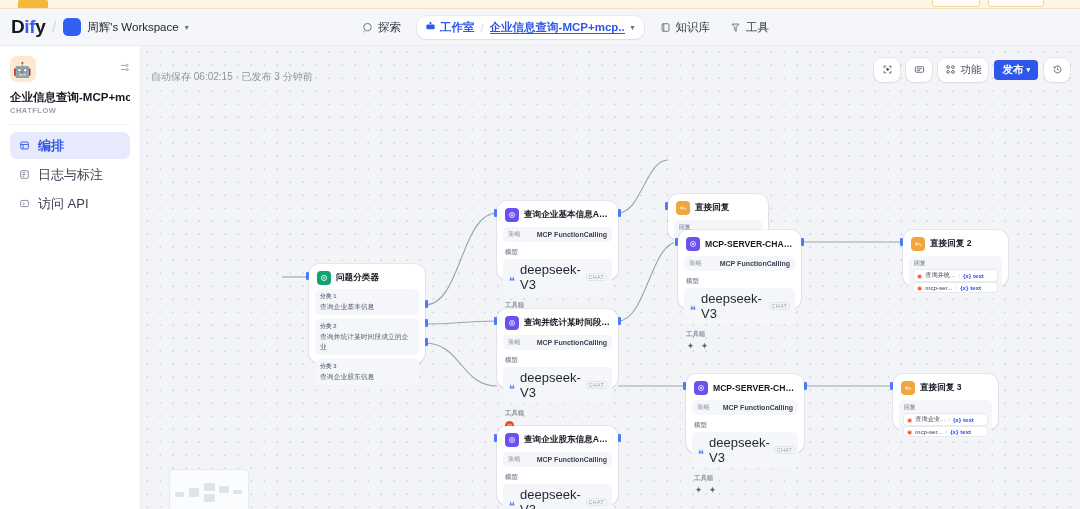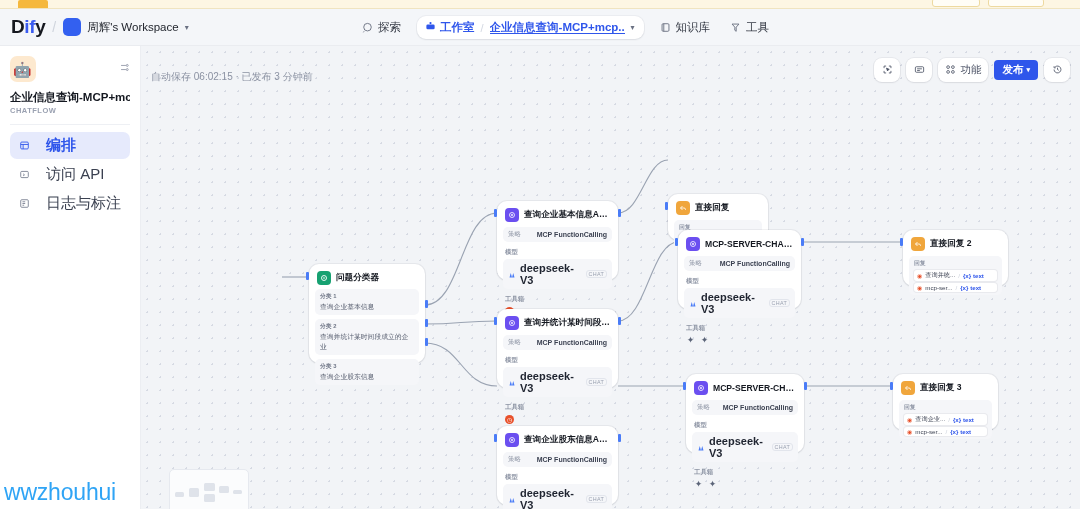--- a/index.html
+++ b/index.html
@@ -107,23 +107,23 @@
   .sb-title {
     margin-top: 8px; font-size: 11.5px; font-weight: 700; color: #141820;
     line-height: 1.25; white-space: nowrap; overflow: hidden;
   }
   .sb-sub {
     margin-top: 2px; font-size: 7.5px; letter-spacing: .5px;
     color: #9aa1b1; font-weight: 600;
   }
   .sb-div { margin: 9px 0 7px 0; height: 1px; background: #eef0f4; }
   .sb-item {
-    display: flex; align-items: center; gap: 16px;
+    display: flex; align-items: center; gap: 8px;
     height: 27px; padding: 0 9px; border-radius: 7px;
-    font-size: 15px; color: #3a4050; cursor: pointer; margin-bottom: 2px;
+    font-size: 13px; color: #3a4050; cursor: pointer; margin-bottom: 2px;
   }
   .sb-item.active { background: #e6eafc; color: #2f56eb; font-weight: 600; }
   .sb-item .sic { display: flex; align-items: center; color: #7a8192; }
   .sb-item.active .sic { color: #2f56eb; }
 
   
   .canvas {
     position: absolute; left: 141px; top: 46px; width: 939px; height: 463px;
     background-color: #f2f4f7;
     background-image: radial-gradient(#d6dae3 1px, transparent 1px);
@@ -191,21 +191,21 @@
   .row-strategy {
     display: flex; align-items: center; justify-content: space-between;
     background: #f5f6f9; border-radius: 5px; padding: 3px 5px; margin-top: 5px;
   }
   .row-strategy .k { font-size: 6.4px; color: #8d94a4; }
   .row-strategy .v { font-size: 7px; color: #3c4252; font-weight: 600; }
   .row-model {
     display: flex; align-items: center; gap: 4px;
     background: #f5f6f9; border-radius: 5px; padding: 3px 5px;
   }
-  .model-name { font-size: 11px; font-weight: 700; color: #1f2430; }
+  .model-name { font-size: 13px; font-weight: 400; color: #1f2430; }
   .chat-tag {
     font-size: 5.4px; color: #9aa1b1; border: 1px solid #e2e5ec;
     border-radius: 3px; padding: 0 2px; letter-spacing: .3px;
   }
   .tool-row { display: flex; align-items: center; gap: 5px; margin: 3px 0 2px 2px; }
   .tool-dot {
     width: 9px; height: 9px; border-radius: 50%;
     display: flex; align-items: center; justify-content: center;
     font-size: 6px; color: #fff;
   }
@@ -350,35 +350,35 @@
           <rect x="2.5" y="3" width="11" height="10" rx="1.5"></rect>
             <path d="M2.5 6.5h11M6 6.5v6.5"></path>
         </svg>
       </span>
       <span>编排</span>
     </div>
 
     <div class="sb-item">
       <span class="sic">
         <svg width="11" height="11" viewBox="0 0 16 16" fill="none" stroke="currentColor" stroke-width="1.3">
+          <rect x="2.5" y="2.5" width="11" height="11" rx="1.5"></rect>
+            <path d="M5 5.5h4M5 8h4M5 10.5h2.5"></path>
+        </svg>
+      </span>
+      <span>日志与标注</span>
+    </div>
+
+    <div class="sb-item">
+      <span class="sic">
+        <svg width="11" height="11" viewBox="0 0 16 16" fill="none" stroke="currentColor" stroke-width="1.3">
           <rect x="2.5" y="3.5" width="11" height="9" rx="1.5"></rect>
             <path d="M6 7l2 1.5L6 10"></path>
         </svg>
       </span>
       <span>访问 API</span>
-    </div>
-
-    <div class="sb-item">
-      <span class="sic">
-        <svg width="11" height="11" viewBox="0 0 16 16" fill="none" stroke="currentColor" stroke-width="1.3">
-          <rect x="2.5" y="2.5" width="11" height="11" rx="1.5"></rect>
-            <path d="M5 5.5h4M5 8h4M5 10.5h2.5"></path>
-        </svg>
-      </span>
-      <span>日志与标注</span>
     </div>
 
   </div>
 
   <div class="canvas">
 
     <div class="canvas-topbar">
       <div class="autosave">自动保存 06:02:15 · 已发布 3 分钟前</div>
 
       <div class="toolbar">
@@ -734,14 +734,13 @@
     <div class="minimap">
       <div class="mm-blk" style="left:5px; top:22px; width:9px; height:5px;"></div>
       <div class="mm-blk" style="left:19px; top:18px; width:10px; height:9px;"></div>
       <div class="mm-blk" style="left:34px; top:13px; width:11px; height:8px;"></div>
       <div class="mm-blk" style="left:34px; top:24px; width:11px; height:8px;"></div>
       <div class="mm-blk" style="left:49px; top:16px; width:10px; height:7px;"></div>
       <div class="mm-blk" style="left:63px; top:20px; width:9px; height:4px;"></div>
     </div>
   </div>
 
-  <div class="watermark">wwzhouhui</div>
 </div>
 
 </body></html>

